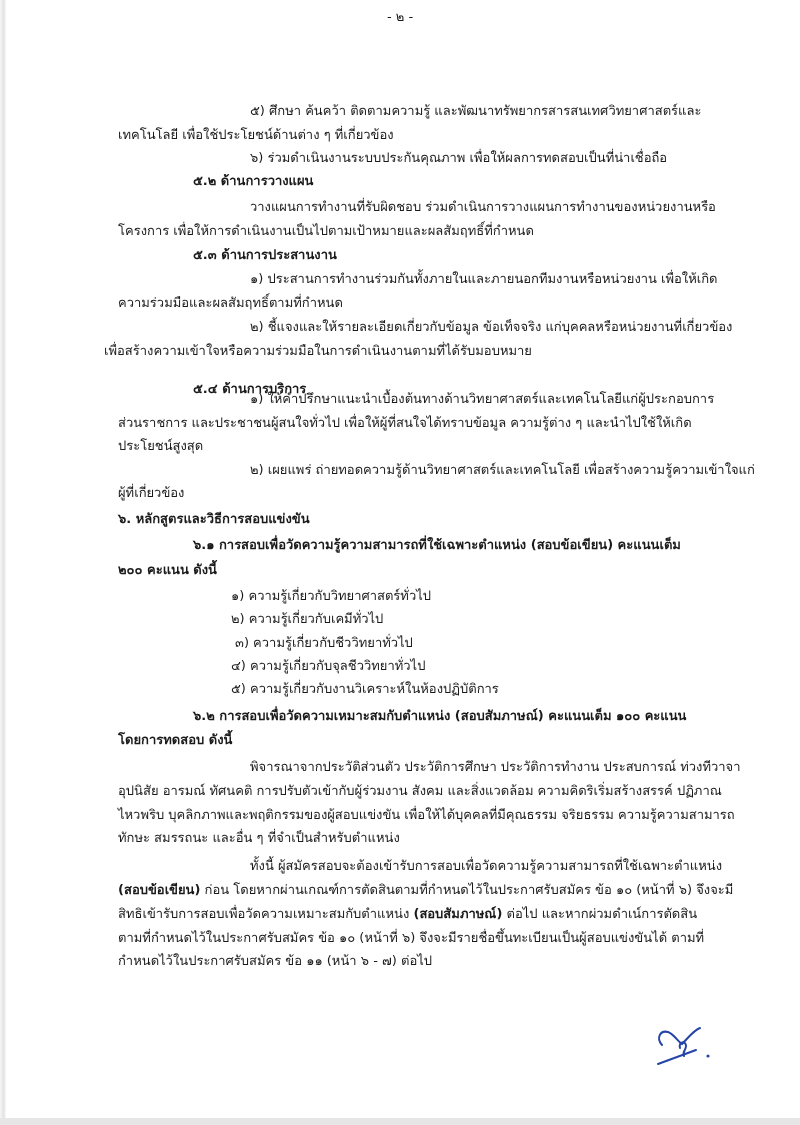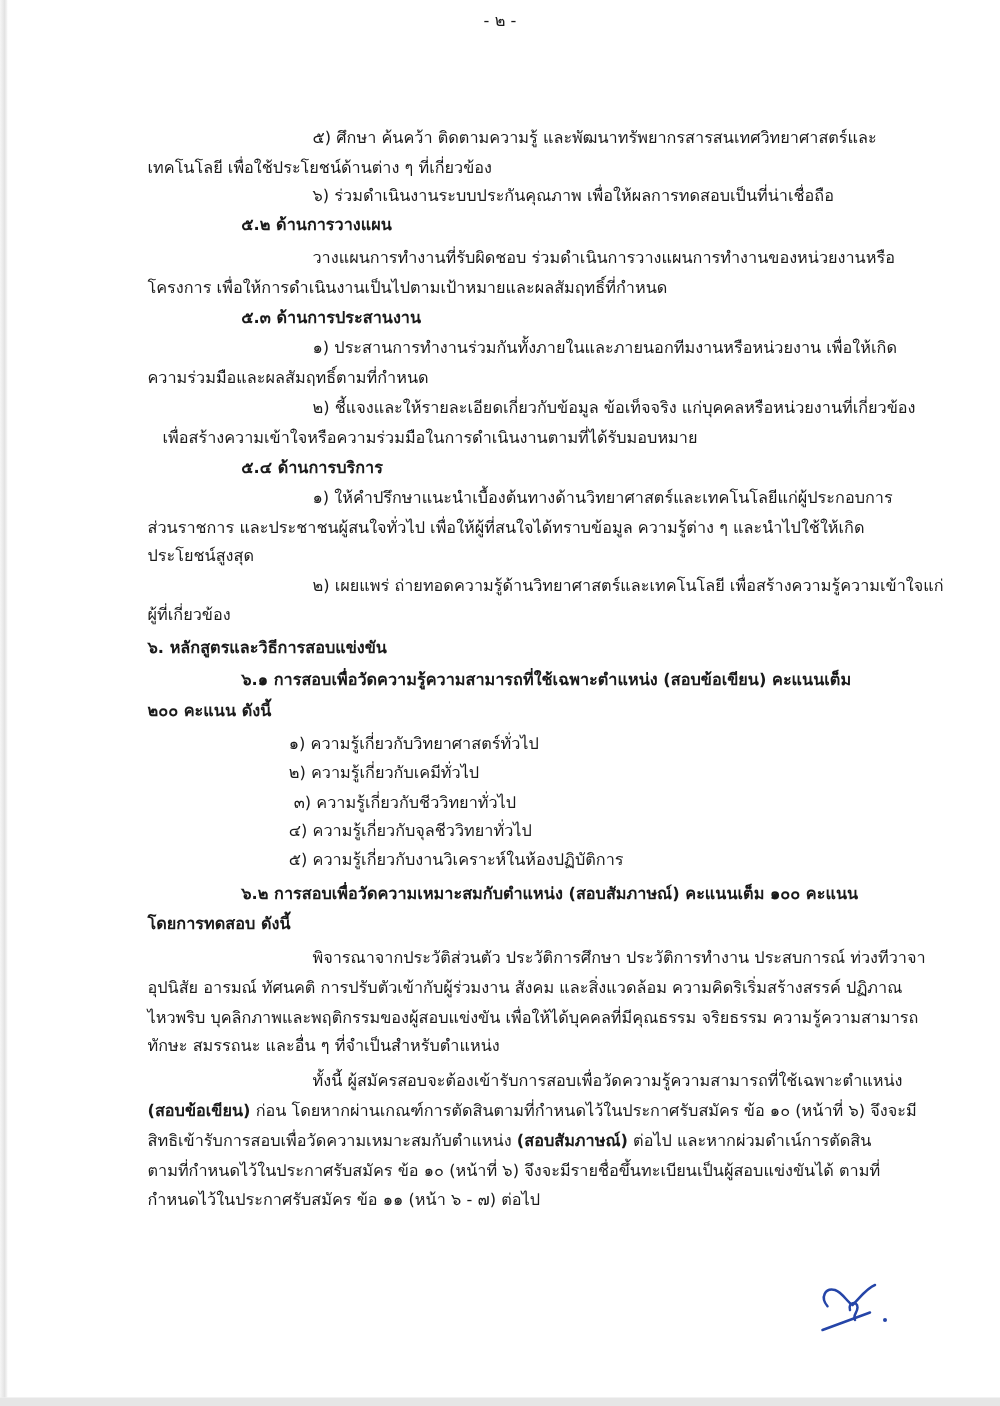--- a/index.html
+++ b/index.html
@@ -37,22 +37,22 @@
     <div class="line" style="left: 250px; top: 102px;">๕) ศึกษา ค้นคว้า ติดตามความรู้ และพัฒนาทรัพยากรสารสนเทศวิทยาศาสตร์และ</div>
     <div class="line" style="left: 118px; top: 126px;">เทคโนโลยี เพื่อใช้ประโยชน์ด้านต่าง ๆ ที่เกี่ยวข้อง</div>
     <div class="line" style="left: 250px; top: 149px;">๖) ร่วมดำเนินงานระบบประกันคุณภาพ เพื่อให้ผลการทดสอบเป็นที่น่าเชื่อถือ</div>
     <div class="line bold" style="left: 193px; top: 172px;">๕.๒ ด้านการวางแผน</div>
     <div class="line" style="left: 250px; top: 198px;">วางแผนการทำงานที่รับผิดชอบ ร่วมดำเนินการวางแผนการทำงานของหน่วยงานหรือ</div>
     <div class="line" style="left: 118px; top: 222px;">โครงการ เพื่อให้การดำเนินงานเป็นไปตามเป้าหมายและผลสัมฤทธิ์ที่กำหนด</div>
     <div class="line bold" style="left: 193px; top: 246px;">๕.๓ ด้านการประสานงาน</div>
     <div class="line" style="left: 250px; top: 270px;">๑) ประสานการทำงานร่วมกันทั้งภายในและภายนอกทีมงานหรือหน่วยงาน เพื่อให้เกิด</div>
     <div class="line" style="left: 118px; top: 294px;">ความร่วมมือและผลสัมฤทธิ์ตามที่กำหนด</div>
     <div class="line" style="left: 250px; top: 318px;">๒) ชี้แจงและให้รายละเอียดเกี่ยวกับข้อมูล ข้อเท็จจริง แก่บุคคลหรือหน่วยงานที่เกี่ยวข้อง</div>
-    <div class="line" style="left: 130px; top: 342px;">เพื่อสร้างความเข้าใจหรือความร่วมมือในการดำเนินงานตามที่ได้รับมอบหมาย</div>
-    <div class="line bold" style="left: 193px; top: 366px;">๕.๔ ด้านการบริการ</div>
+    <div class="line" style="left: 104px; top: 342px;">เพื่อสร้างความเข้าใจหรือความร่วมมือในการดำเนินงานตามที่ได้รับมอบหมาย</div>
+    <div class="line bold" style="left: 193px; top: 380px;">๕.๔ ด้านการบริการ</div>
     <div class="line" style="left: 250px; top: 390px;">๑) ให้คำปรึกษาแนะนำเบื้องต้นทางด้านวิทยาศาสตร์และเทคโนโลยีแก่ผู้ประกอบการ</div>
     <div class="line" style="left: 118px; top: 414px;">ส่วนราชการ และประชาชนผู้สนใจทั่วไป เพื่อให้ผู้ที่สนใจได้ทราบข้อมูล ความรู้ต่าง ๆ และนำไปใช้ให้เกิด</div>
     <div class="line" style="left: 118px; top: 437px;">ประโยชน์สูงสุด</div>
     <div class="line" style="left: 250px; top: 461px;">๒) เผยแพร่ ถ่ายทอดความรู้ด้านวิทยาศาสตร์และเทคโนโลยี เพื่อสร้างความรู้ความเข้าใจแก่</div>
     <div class="line" style="left: 118px; top: 484px;">ผู้ที่เกี่ยวข้อง</div>
     <div class="line bold" style="left: 118px; top: 510px;">๖. หลักสูตรและวิธีการสอบแข่งขัน</div>
     <div class="line bold" style="left: 193px; top: 536px; text-align: center;">๖.๑ การสอบเพื่อวัดความรู้ความสามารถที่ใช้เฉพาะตำแหน่ง (สอบข้อเขียน) คะแนนเต็ม</div>
     <div class="line bold" style="left: 118px; top: 561px;">๒๐๐ คะแนน ดังนี้</div>
     <div class="line" style="left: 231px; top: 587px;">๑) ความรู้เกี่ยวกับวิทยาศาสตร์ทั่วไป</div>
     <div class="line" style="left: 231px; top: 610px;">๒) ความรู้เกี่ยวกับเคมีทั่วไป</div>

